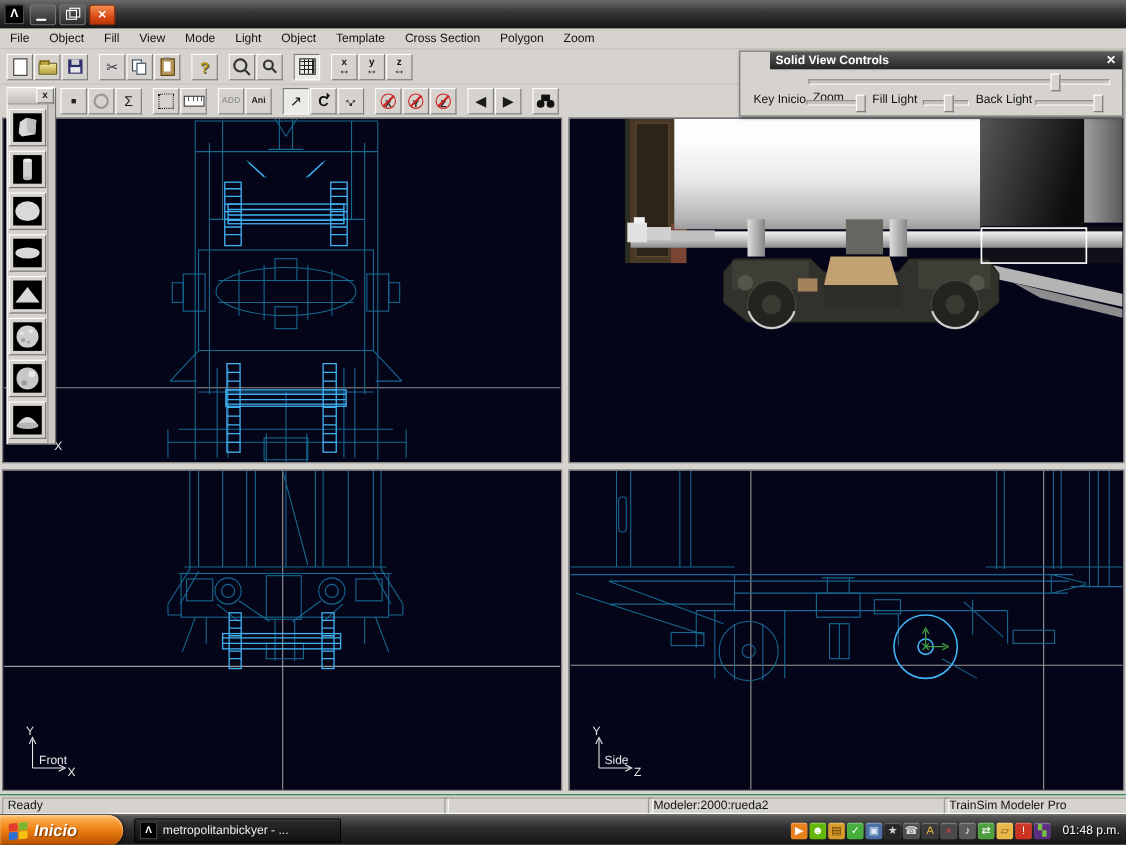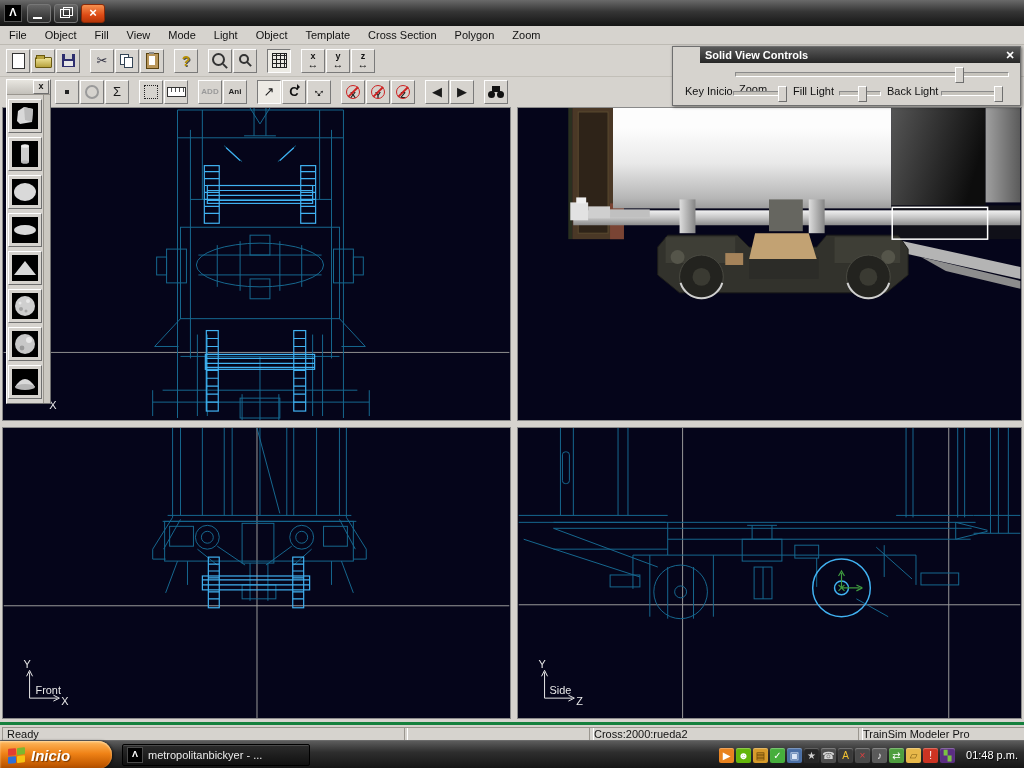--- a/index.html
+++ b/index.html
@@ -105,21 +105,21 @@
     font-size:11px;display:flex;align-items:center;padding-left:5px;margin-left:27px;}
   .svc-close{margin-left:auto;margin-right:2px;width:16px;height:13px;color:#fff;font-weight:bold;
     font-size:11px;text-align:center;line-height:12px;}
   .svc-body{position:relative;height:41px;font-size:11px;color:#111;}
   .svc-label{position:absolute;}
   .track{position:absolute;height:3px;border:1px solid;border-color:#8a8a8a #fff #fff #8a8a8a;background:#c6c3bc;}
   .thumb{position:absolute;top:-6px;width:7px;height:14px;background:#d6d3ce;border:1px solid;
     border-color:#fff #6f6f6f #6f6f6f #fff;}
   
   .statusbar{position:absolute;left:0;top:722px;width:1024px;height:18px;background:#d6d3ce;
-    font-size:11px;color:#111;border-top:3px solid #15803d;text-decoration:underline;}
+    font-size:11px;color:#111;border-top:1px solid #15803d;text-decoration:underline;}
   .sb-panel{position:absolute;top:2px;height:13px;border:1px solid;border-color:#9a968f #fff #fff #9a968f;
     padding:0 4px;line-height:13px;overflow:hidden;}
   
   .taskbar{position:absolute;left:0;top:740px;width:1024px;height:28px;
     background:linear-gradient(#5c5c5c,#2e2e2e 40%,#141414);border-top:1px solid #6a6a6a;display:flex;align-items:center;}
   .startbtn{width:112px;height:28px;border-radius:0 14px 14px 0;
     background:linear-gradient(#ffb95e,#ef8216 45%,#c35a00 85%,#a54a00);
     box-shadow:inset 0 1px 2px #ffd9a0, 1px 0 3px rgba(0,0,0,.6);
     display:flex;align-items:center;padding-left:8px;box-sizing:border-box;}
   .flag{width:18px;height:15px;display:grid;grid-template-columns:8px 8px;grid-template-rows:7px 7px;gap:1px;transform:skewY(-6deg);}
@@ -554,21 +554,21 @@
     <span class="svc-label" style="left:214px;top:22px;">Back Light</span>
     <div class="track" style="left:268px;top:28px;width:60px;">
       <div class="thumb" style="left: calc(93% - 4px);"></div>
     </div>
   </div>
 </div>
 
 <div class="statusbar">
   <div class="sb-panel" style="left:2px;width:396px;">Ready</div>
   <div class="sb-panel" style="left:404px;width:180px;"></div>
-  <div class="sb-panel" style="left:589px;width:264px;">Cross:2000:rueda2</div>
+  <div class="sb-panel" style="left:589px;width:264px;">Modeler:2000:rueda2</div>
   <div class="sb-panel" style="left:858px;width:162px;">TrainSim Modeler Pro</div>
 </div>
 
 <div class="taskbar">
   <div class="startbtn">
     <div class="flag">
         <span class="r"></span>
         <span class="g"></span>
         <span class="b"></span>
         <span class="y"></span>

